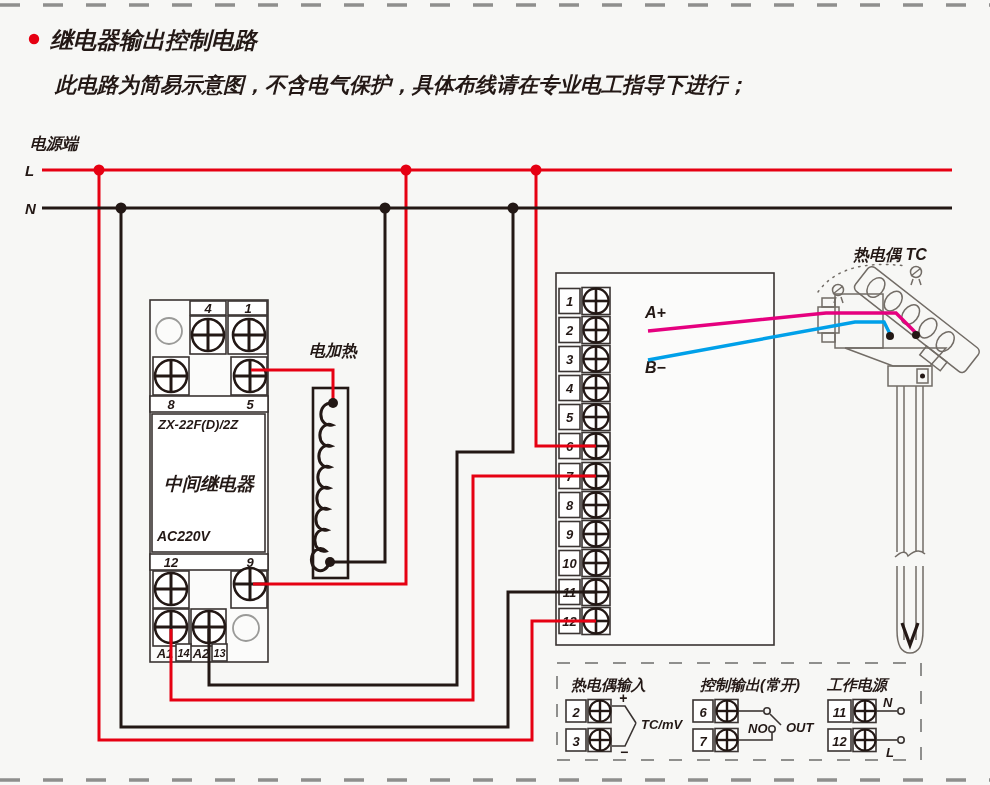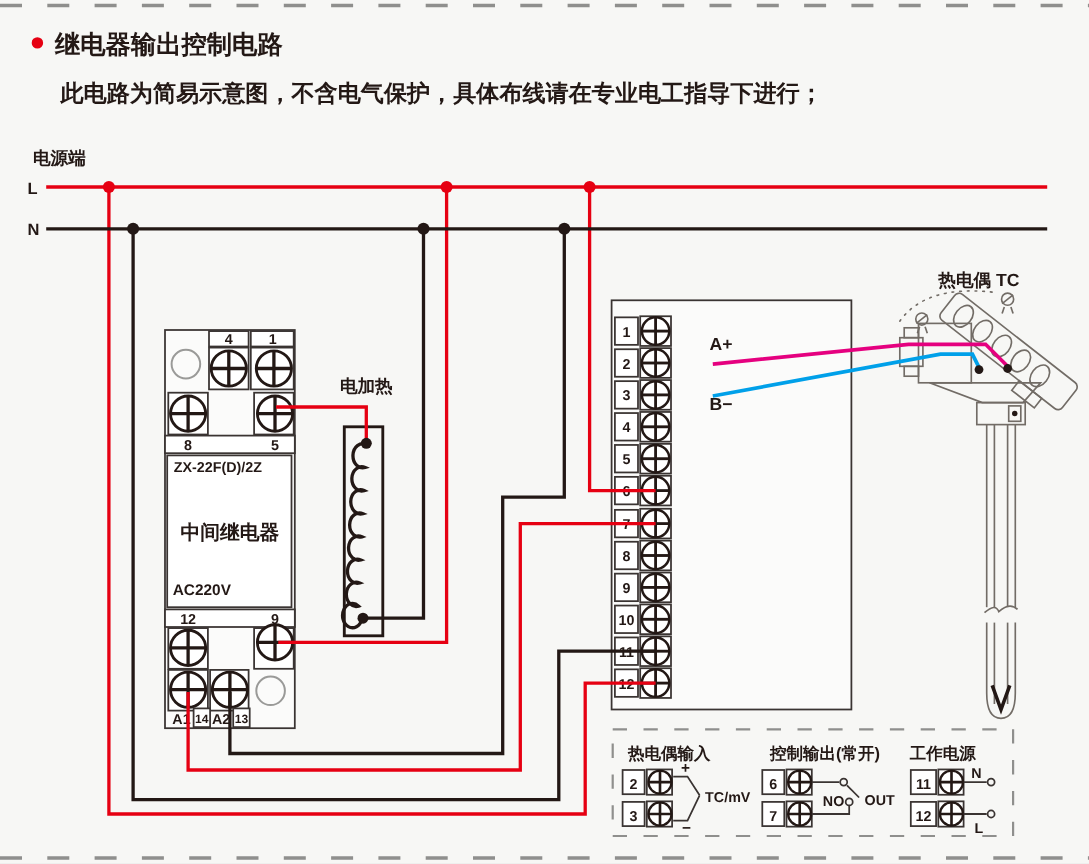--- a/index.html
+++ b/index.html
@@ -1,17 +1,17 @@
 <!DOCTYPE html>
 <html><head>
 <meta charset="utf-8">
 <style>
   html,body{margin:0;padding:0;background:#e9e9e7;}
   #stage{position:relative;width:990px;height:785px;background:#f7f7f5;overflow:hidden;
-         font-family:"Liberation Sans",sans-serif;}
+         font-family:"Liberation Sans",sans-serif;font-style:italic;}
   svg{display:block}
   svg text{font-family:"Liberation Sans",sans-serif;fill:#231815;font-weight:bold;}
   .box{fill:#fbfbfa;stroke:#3a3432;stroke-width:1.6}
   .boxw{fill:#ffffff;stroke:#3a3432;stroke-width:1.6}
   .thin{fill:none;stroke:#3a3432;stroke-width:1.6}
   .tc{fill:none;stroke:#726c66;stroke-width:1.5}
   .wr{fill:none;stroke:#e60012;stroke-width:3}
   .wk{fill:none;stroke:#231815;stroke-width:3}
   .wm{fill:none;stroke:#e5007f;stroke-width:3.4}
   .wb{fill:none;stroke:#00a0e9;stroke-width:3.4}

